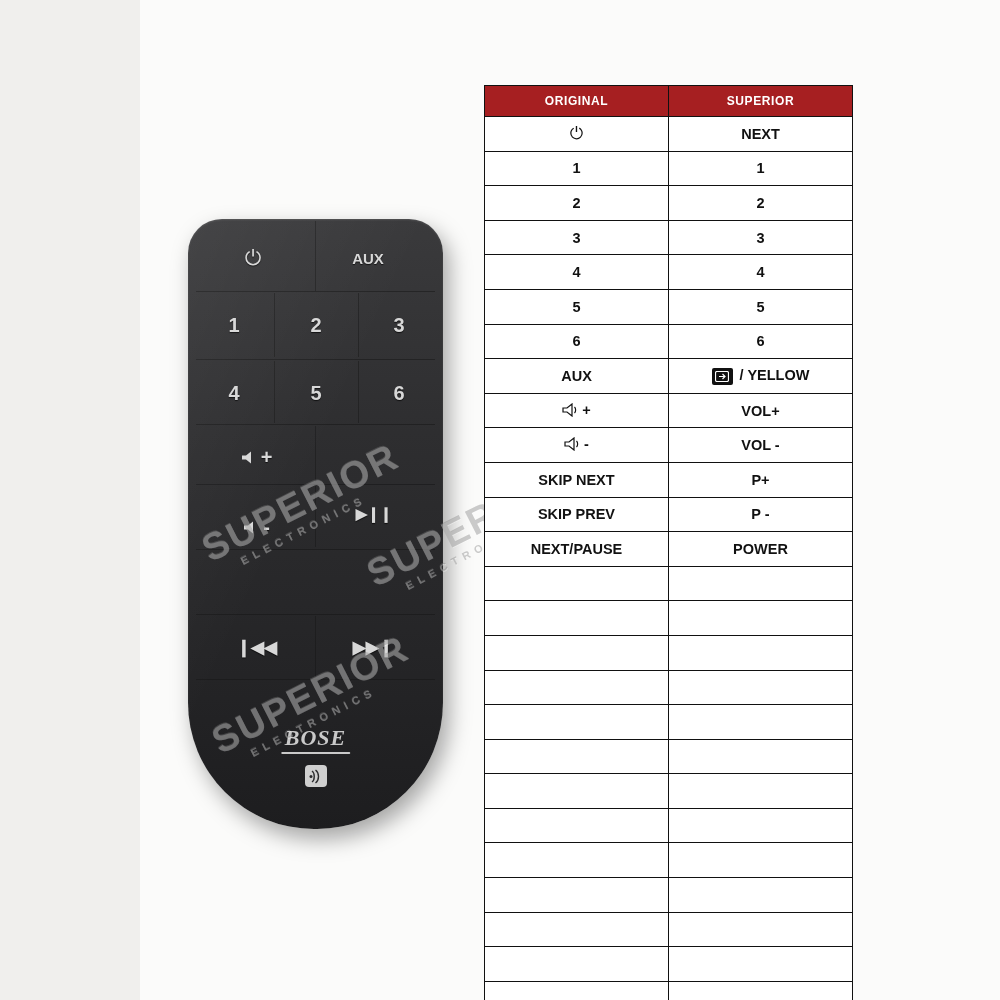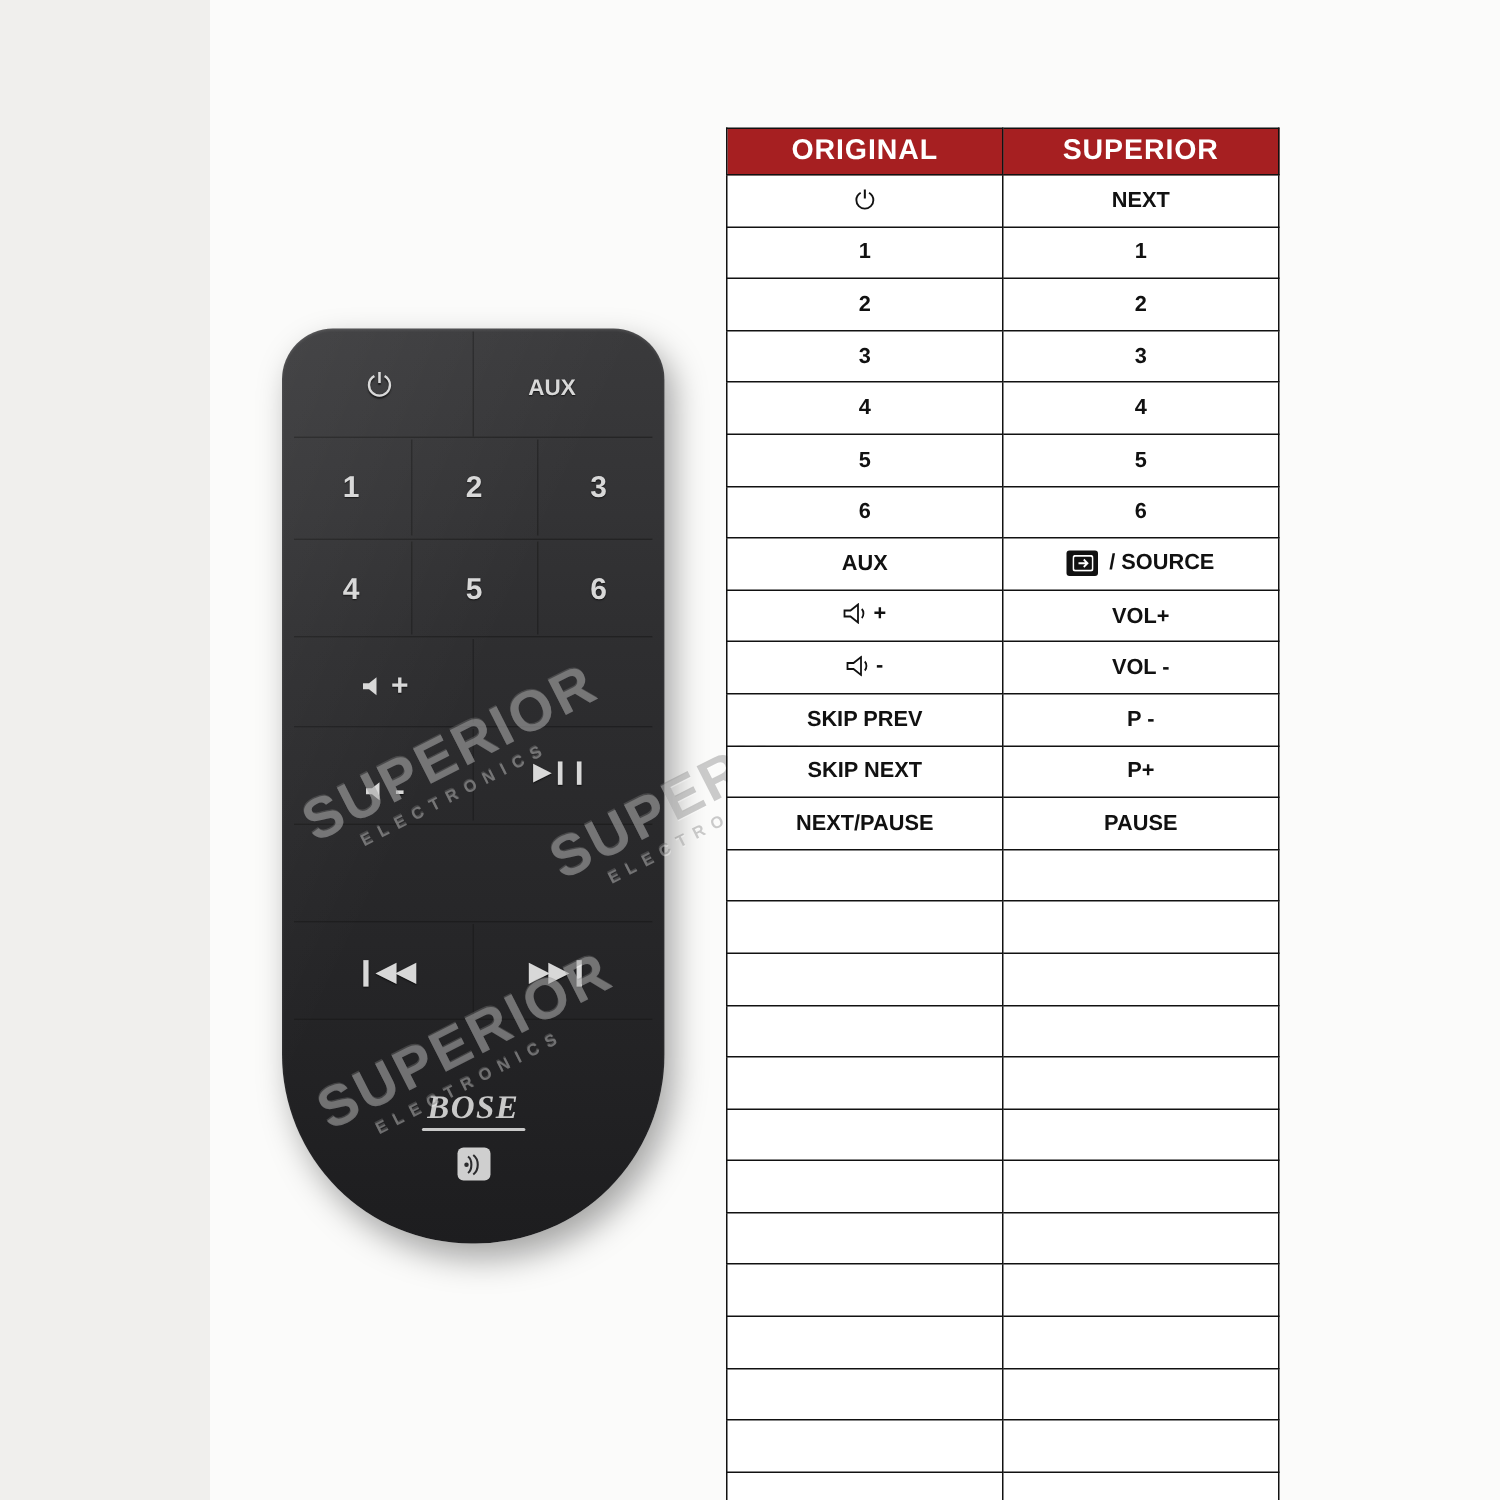--- a/index.html
+++ b/index.html
@@ -65,21 +65,21 @@
     font-size: 14.5px;
     font-weight: bold;
     color: #111111;
     font-family: "Liberation Sans", sans-serif;
     background: #ffffff;
     padding: 0;
   }
   table.keys th {
     background: #a61f21;
     color: #ffffff;
-    font-size: 19px;
+    font-size: 12px;
     letter-spacing: 0.6px;
     height: 31px;
   }
   table.keys td.blank { height: 34.6px; }
   .pw-glyph { font-size: 17px; font-weight: normal; }
   .spk { display: inline-flex; align-items: center; gap: 3px; font-weight: bold; }
   .spk svg { display:block; }
   .src-box {
     display: inline-flex; align-items: center; justify-content: center;
     width: 21px; height: 17px; background: #111; color: #fff;
@@ -315,21 +315,21 @@
         </tr>
         <tr>
           <td>AUX</td>
           <td>
             <span class="src-box">
               <svg width="14" height="11" viewBox="0 0 14 11" aria-hidden="true">
                 <rect x="0.5" y="0.5" width="13" height="10" rx="1.5" fill="none" stroke="#ffffff" stroke-width="1.2"></rect>
                 <path d="M4 5.5 H10 M7.5 3 L10 5.5 L7.5 8" stroke="#ffffff" stroke-width="1.2" fill="none"></path>
               </svg>
             </span>
-            <span>/ SOURCE</span>
+            <span>/ YELLOW</span>
           </td>
         </tr>
         <tr>
           <td>
             <span class="spk">
               <svg width="17" height="14" viewBox="0 0 17 14" aria-hidden="true">
                 <polygon points="1,5 5,5 10,1 10,13 5,9 1,9" fill="none" stroke="#111" stroke-width="1.2"></polygon>
                 <path d="M12.5 4 C14 5.5, 14 8.5, 12.5 10" stroke="#111" stroke-width="1.2" fill="none"></path>
               </svg>
               <span>+</span>
@@ -343,30 +343,30 @@
               <svg width="17" height="14" viewBox="0 0 17 14" aria-hidden="true">
                 <polygon points="1,5 5,5 10,1 10,13 5,9 1,9" fill="none" stroke="#111" stroke-width="1.2"></polygon>
                 <path d="M12.5 4 C14 5.5, 14 8.5, 12.5 10" stroke="#111" stroke-width="1.2" fill="none"></path>
               </svg>
               <span>-</span>
             </span>
           </td>
           <td>VOL -</td>
         </tr>
         <tr>
+          <td>SKIP NEXT</td>
+          <td>P+</td>
+        </tr>
+        <tr>
           <td>SKIP PREV</td>
           <td>P -</td>
         </tr>
         <tr>
-          <td>SKIP NEXT</td>
-          <td>P+</td>
-        </tr>
-        <tr>
           <td>NEXT/PAUSE</td>
-          <td>PAUSE</td>
+          <td>POWER</td>
         </tr>
         <tr>
             <td class="blank"></td>
             <td class="blank"></td>
           </tr>
         <tr>
             <td class="blank"></td>
             <td class="blank"></td>
           </tr>
         <tr>

